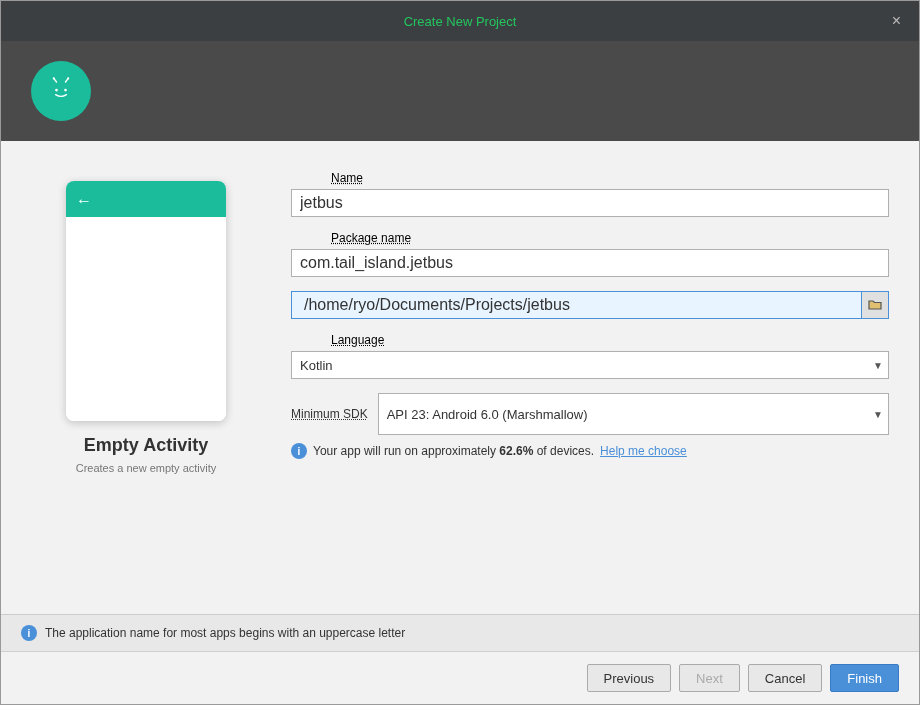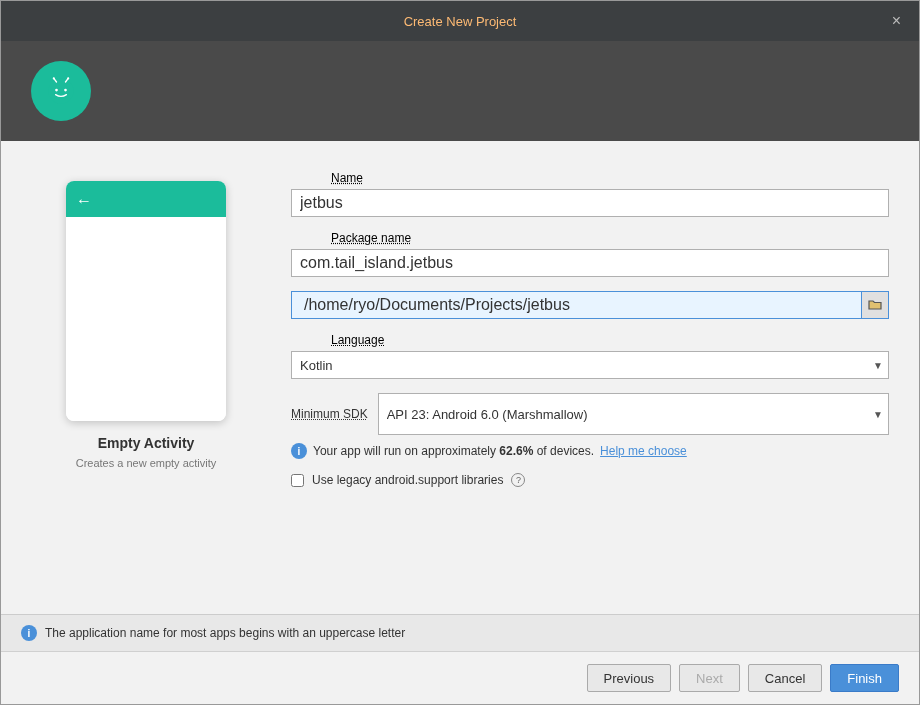--- a/index.html
+++ b/index.html
@@ -27,21 +27,21 @@
     .title-bar {
       background: #3c3f41;
       height: 40px;
       display: flex;
       align-items: center;
       justify-content: center;
       position: relative;
       flex-shrink: 0;
     }
     .title-bar-text {
-      color: #fdba74;
+      color: #22c55e;
       font-size: 13px;
     }
     .title-bar-close {
       position: absolute;
       right: 12px;
       top: 50%;
       transform: translateY(-50%);
       color: #bbb;
       font-size: 16px;
       cursor: pointer;
@@ -120,21 +120,21 @@
       color: white;
       font-size: 16px;
       line-height: 1;
     }
     .phone-body {
       flex: 1;
       background: #fff;
     }
     .activity-label {
       margin-top: 14px;
-      font-size: 14px;
+      font-size: 18px;
       font-weight: 600;
       color: #333;
       text-align: center;
     }
     .activity-desc {
       margin-top: 6px;
       font-size: 11px;
       color: #777;
       text-align: center;
     }
@@ -453,25 +453,20 @@
       </div>
 
       <div class="info-row">
         <div class="info-icon">i</div>
         <span class="info-text">
           <span>Your app will run on approximately </span><span class="highlight">62.6%</span><span> of devices.</span>
         </span>
         <span class="help-link">Help me choose</span>
       </div>
 
-      <div class="checkbox-row">
-        <input type="checkbox" id="legacy-cb" style="">
-        <label for="legacy-cb">Use legacy android.support libraries</label>
-        <span class="help-circle">?</span>
-      </div>
 
     </div>
   </div>
 
   <div class="bottom-info">
     <div class="bottom-info-icon">i</div>
     <span>The application name for most apps begins with an uppercase letter</span>
   </div>
 
   <div class="button-bar">

